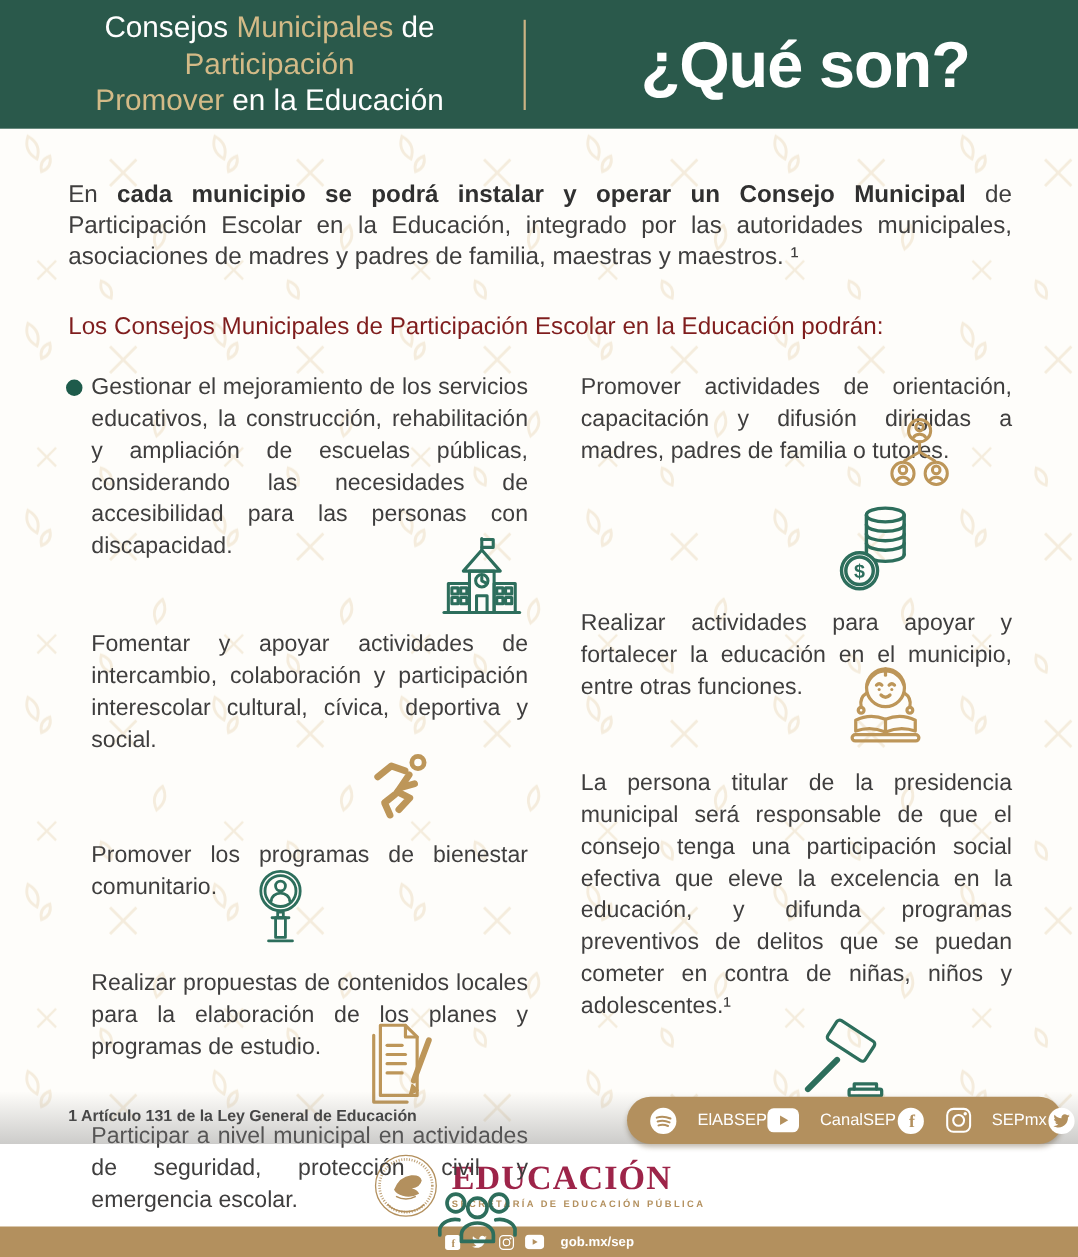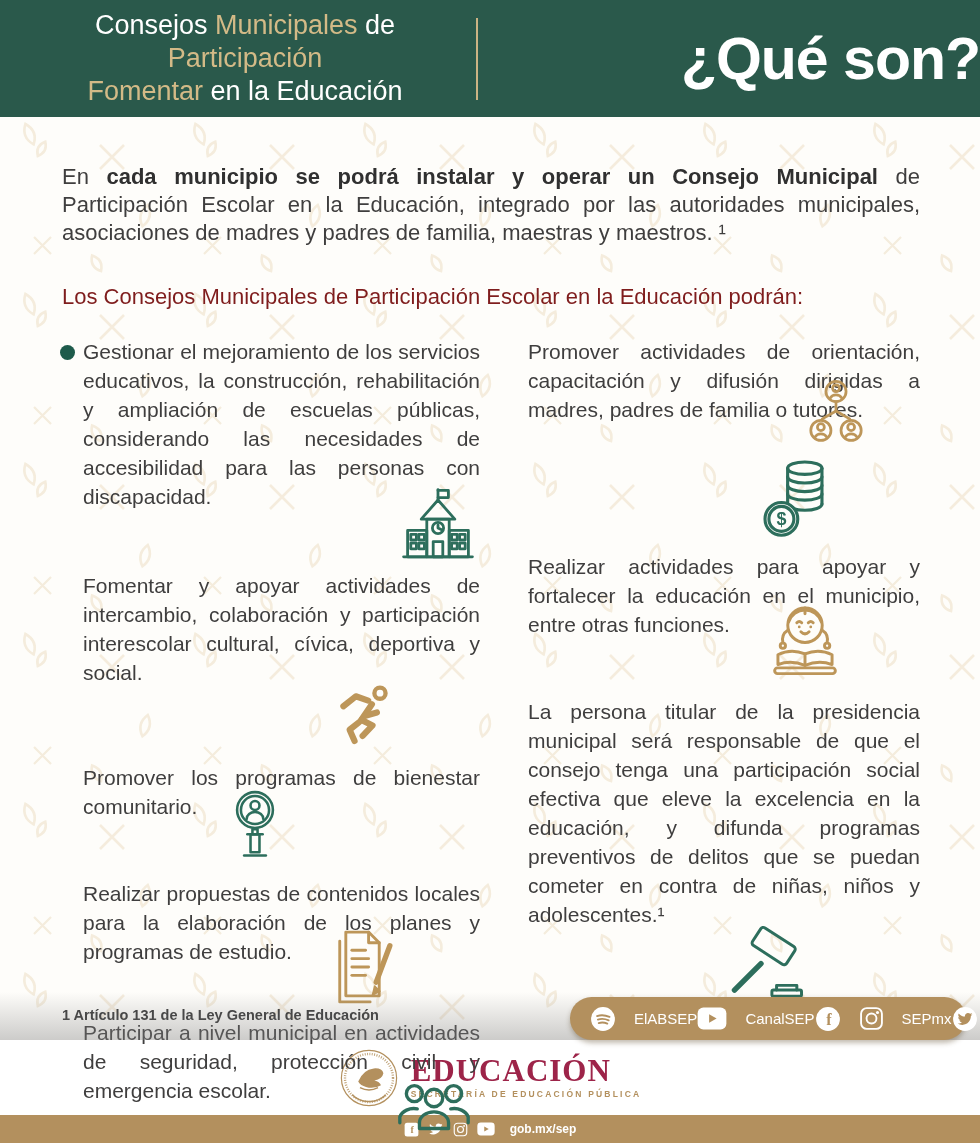--- a/index.html
+++ b/index.html
@@ -4,21 +4,21 @@
 <style>
   html,body{margin:0;padding:0;background:#e8e8e8;}
   .page{position:relative;width:980px;height:1143px;margin:0 auto;background:#fefdfa;
         font-family:"Liberation Sans",sans-serif;overflow:hidden;}
 
   
   .header{position:relative;height:117px;background:#2a594b;display:flex;align-items:center;}
   .header-title{width:470px;text-align:center;font-weight:normal;font-size:27px;line-height:33px;color:#fff;padding-left:20px;box-sizing:border-box;}
   .header-title .gold{color:#d3ba87;}
   .header-divider{width:2px;height:82px;background:#cbb384;margin:0 6px;}
-  .header-question{flex:1;text-align:right;color:#fff;font-weight:bold;font-size:59px;letter-spacing:-1px;}
+  .header-question{flex:1;text-align:center;color:#fff;font-weight:bold;font-size:59px;letter-spacing:-1px;}
 
   
   .content{position:relative;height:923px;}
   .wm{position:absolute;inset:0;width:100%;height:100%;pointer-events:none;}
   .intro{position:relative;margin:0;padding:46px 60px 0 62px;font-size:22px;line-height:28px;color:#3f3e3e;text-align:justify;}
   .intro b{font-weight:bold;color:#303030;}
   .lead{position:relative;margin:0;padding:36px 60px 0 62px;font-size:22px;line-height:28px;color:#7f1d1d;}
 
   .cols{position:relative;display:flex;padding:26px 0 0 60px;gap:48px;}
   .col-left{width:420px;box-sizing:border-box;padding-left:23px;}
@@ -60,21 +60,21 @@
 </style>
 </head>
 <body>
 
 <div class="page">
 
   <div class="header">
     <div class="header-title">
       <span>Consejos </span><span class="gold">Municipales </span><span>de</span><br>
       <span class="gold">Participación</span><br>
-      <span class="gold">Fomentar </span><span>en la Educación</span>
+      <span class="gold">Promover </span><span>en la Educación</span>
     </div>
     <div class="header-divider"></div>
     <div class="header-question">¿Qué son?</div>
   </div>
 
   <div class="content">
 
     <svg class="wm" xmlns="http://www.w3.org/2000/svg">
       <defs>
         <pattern id="wmp" width="170" height="170" patternUnits="userSpaceOnUse">

